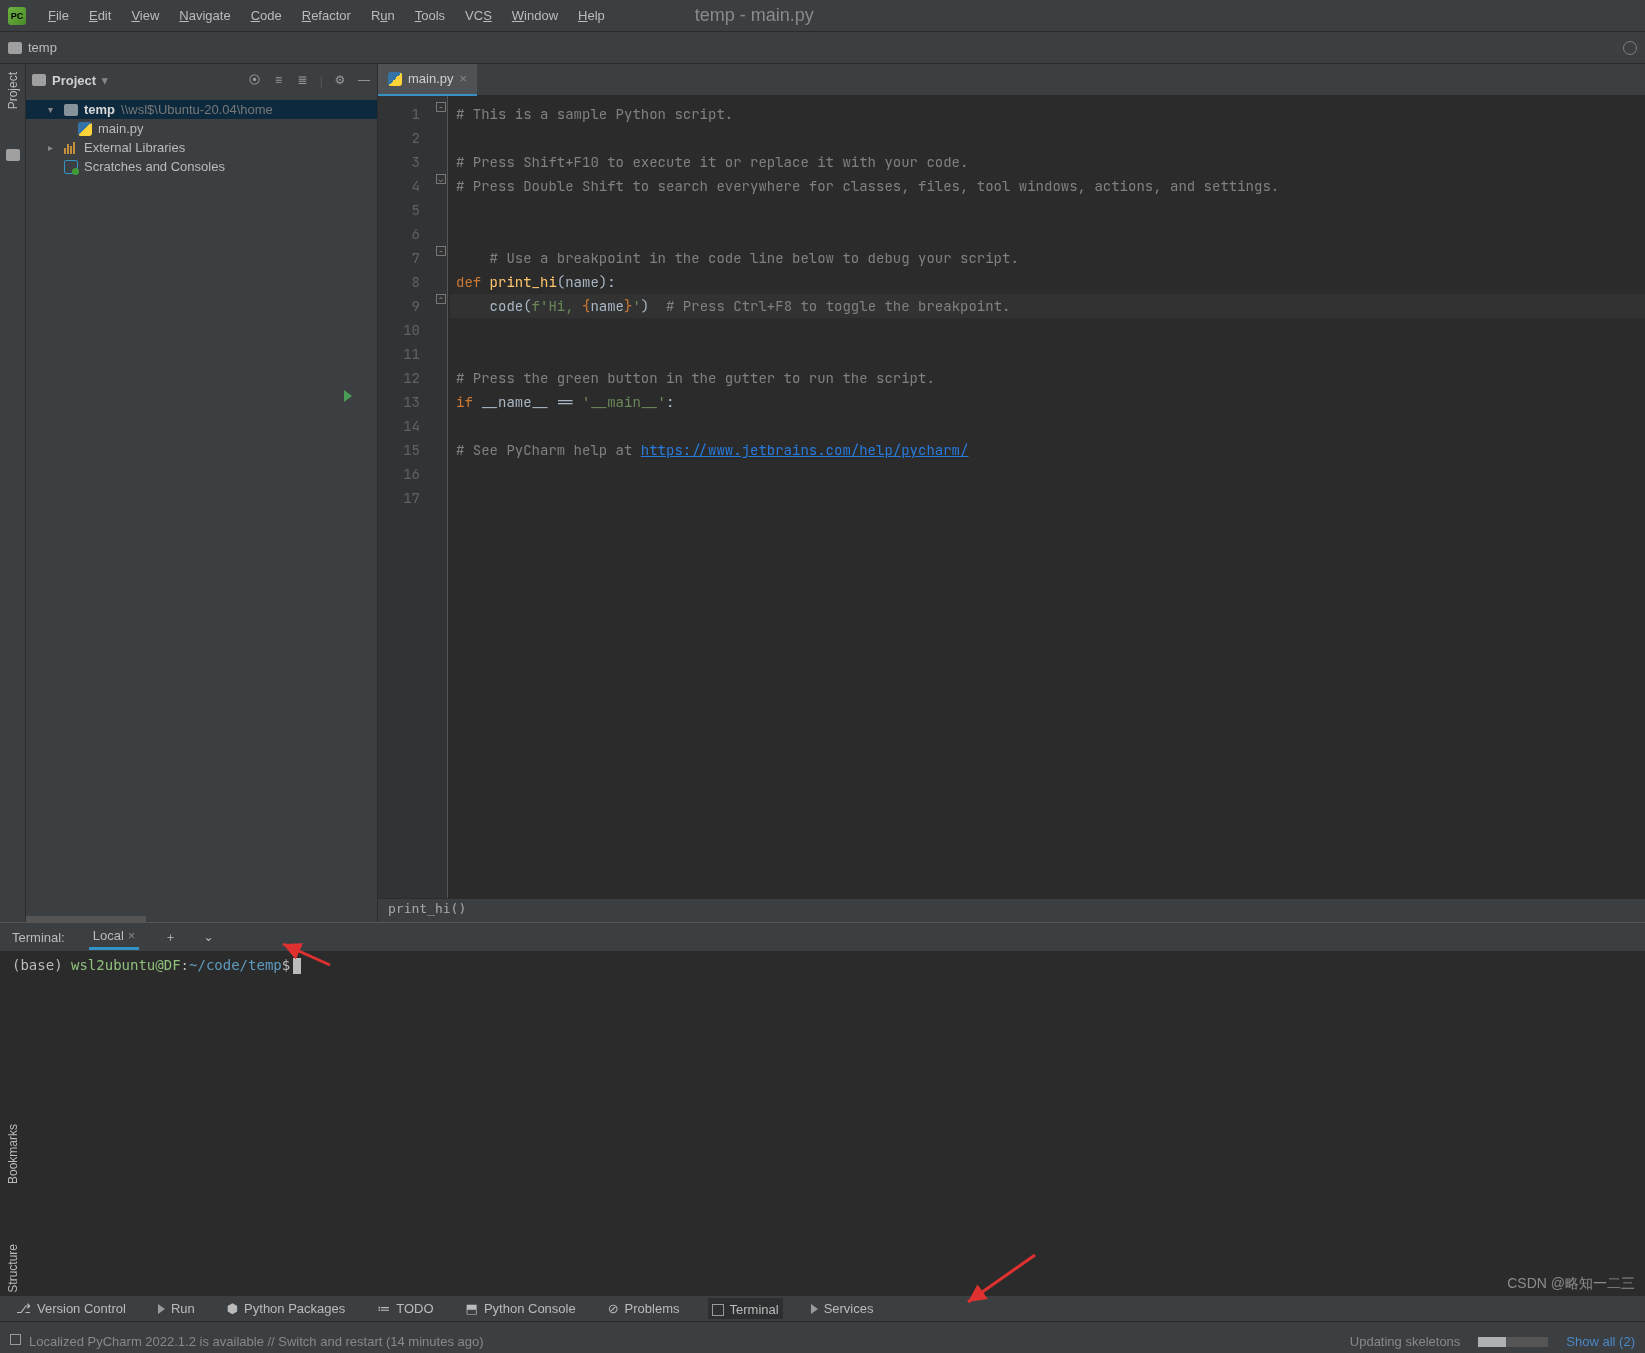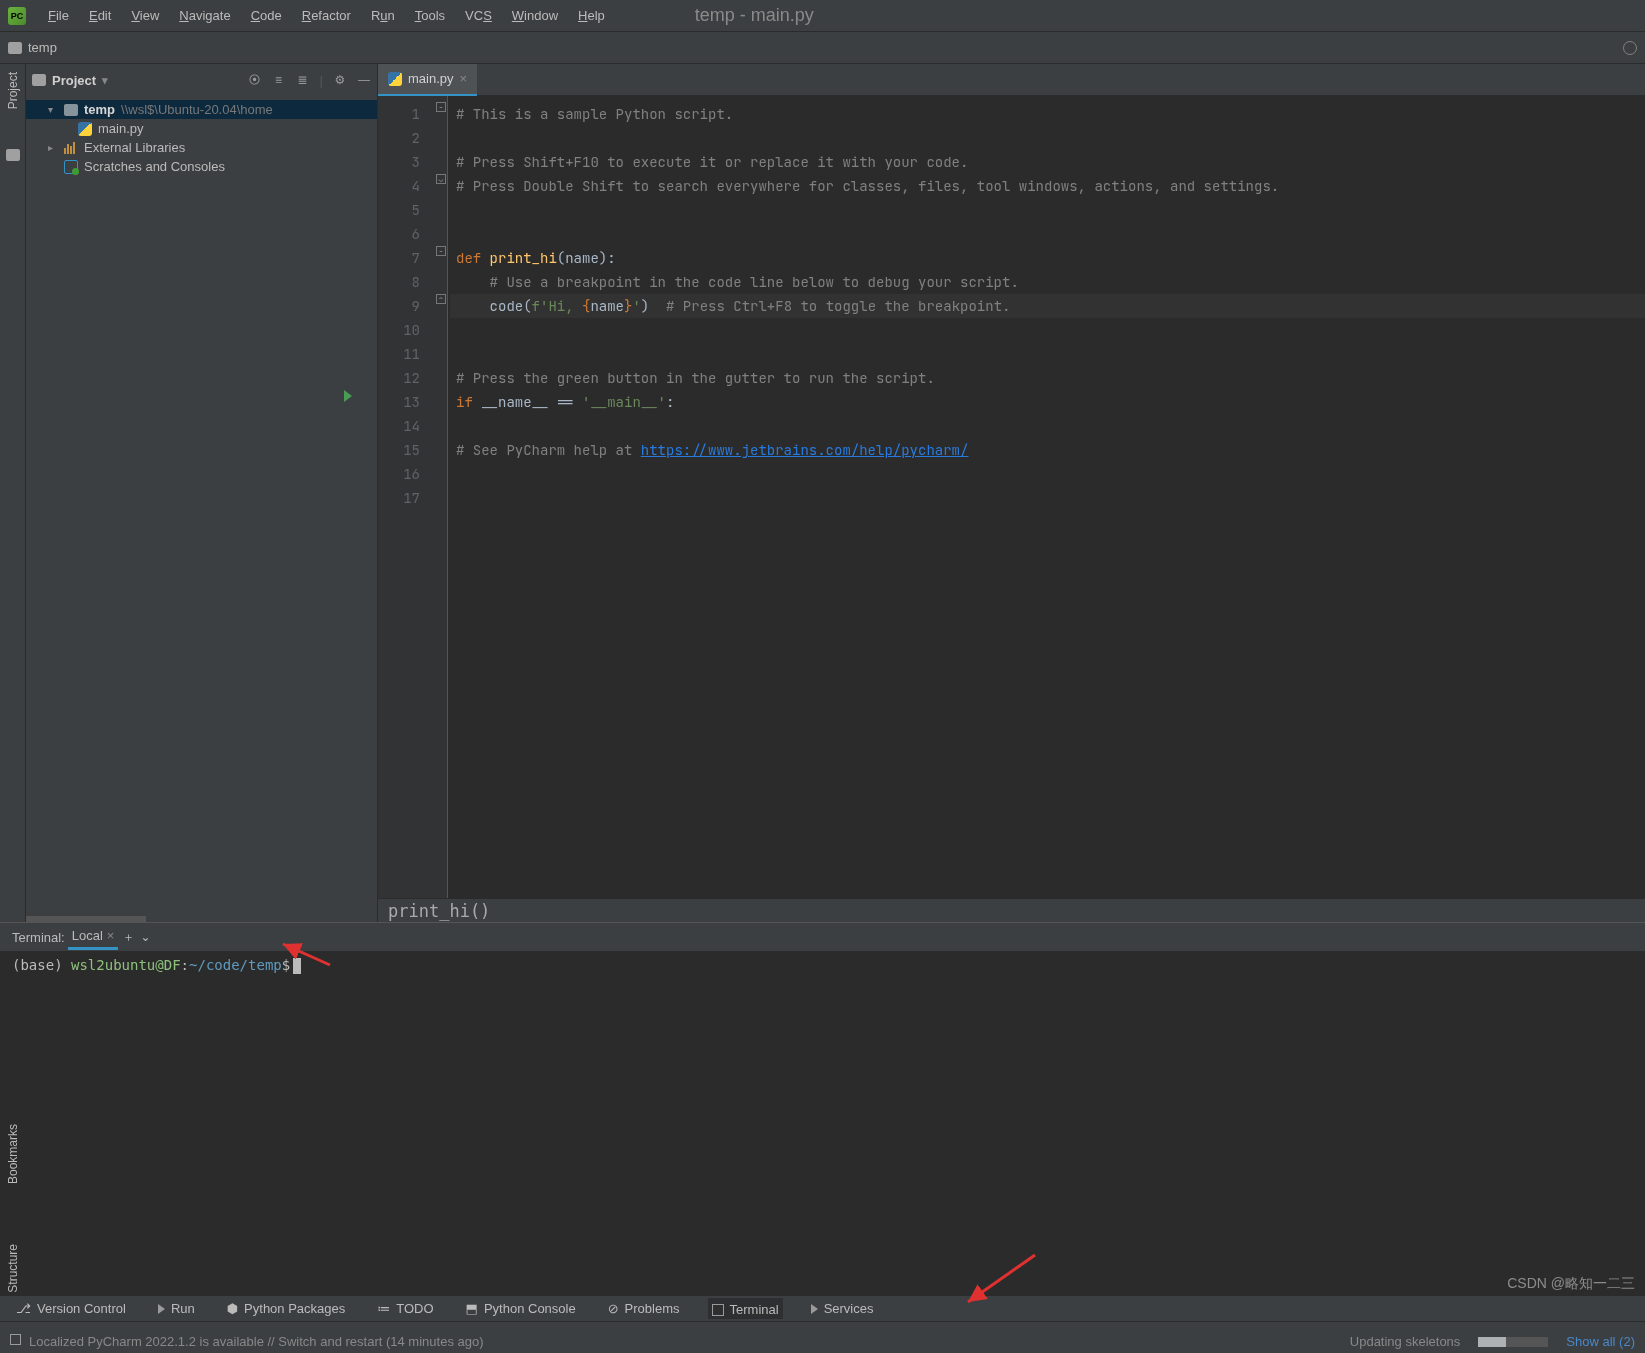--- a/index.html
+++ b/index.html
@@ -151,33 +151,33 @@
 .code-line.cur { background: #323232; }
 .fold-bar { width: 14px; background: #313335; position: relative; border-right: 1px solid #555; }
 .fold-bar .mk { position: absolute; left: 2px; width: 10px; height: 10px; border:1px solid #777; font-size:8px; text-align:center; line-height:8px; color:#999;}
 .run-mark { position:absolute; left:-34px; width:0;height:0;border-top:6px solid transparent;border-bottom:6px solid transparent;border-left:8px solid #499c54; }
 .c-cm { color:#808080; }
 .c-kw { color:#cc7832; }
 .c-fn { color:#ffc66d; }
 .c-st { color:#6a8759; }
 .c-sp { color:#cc7832; }
 .c-lk { color:#287bde; text-decoration: underline; }
-.breadcrumb-fn { height: 24px; background: #3c3f41; color: #a9a9a9; padding: 2px 10px; border-top: 1px solid #2b2b2b; font-size: 17px; font-family: monospace;}
+.breadcrumb-fn { height: 24px; background: #3c3f41; color: #a9a9a9; padding: 2px 10px; border-top: 1px solid #2b2b2b; font-size: 13px; font-family: monospace;}
 
 .terminal-panel {
   height: 450px;
   background: #2b2b2b;
   border-top: 1px solid #555;
   display: flex;
   flex-direction: column;
 }
 .term-header {
   height: 28px;
   background: #3c3f41;
-  display: flex; align-items: center; gap: 3px;
+  display: flex; align-items: center; gap: 24px;
   padding: 0 12px;
   font-size: 13px;
 }
 .term-header .tl { color: #bbbbbb; }
 .term-tab { color: #bbbbbb; border-bottom: 3px solid #3592c4; padding: 3px 4px 4px 4px; display:flex; gap:4px;}
 .term-tab .cx { color: #888; }
 .term-body { flex:1; padding: 6px 12px; font-family: "Consolas",monospace; font-size: 14px; color:#bbbbbb; position: relative; }
 .tp-base { color:#bbbbbb; }
 .tp-user { color:#8ec07c; }
 .tp-path { color:#5e9bbf; }
@@ -326,22 +326,22 @@
         <div class="mk" style="top:150px;">-</div>
         <div class="mk" style="top:198px;">⌃</div>
       </div>
       <div class="code">
         <div class="code-line"><span class="c-cm"># This is a sample Python script.</span></div>
         <div class="code-line"></div>
         <div class="code-line"><span class="c-cm"># Press Shift+F10 to execute it or replace it with your code.</span></div>
         <div class="code-line"><span class="c-cm"># Press Double Shift to search everywhere for classes, files, tool windows, actions, and settings.</span></div>
         <div class="code-line"></div>
         <div class="code-line"></div>
+        <div class="code-line"><span class="c-cm">    # Use a breakpoint in the code line below to debug your script.</span></div>
         <div class="code-line"><span class="c-kw">def </span><span class="c-fn">print_hi</span><span>(name):</span></div>
-        <div class="code-line"><span class="c-cm">    # Use a breakpoint in the code line below to debug your script.</span></div>
         <div class="code-line cur"><span>    code(</span><span class="c-st">f'Hi, </span><span class="c-sp">{</span><span>name</span><span class="c-sp">}</span><span class="c-st">'</span><span>)  </span><span class="c-cm"># Press Ctrl+F8 to toggle the breakpoint.</span></div>
         <div class="code-line"></div>
         <div class="code-line"></div>
         <div class="code-line"><span class="c-cm"># Press the green button in the gutter to run the script.</span></div>
         <div class="code-line"><span class="c-kw">if </span><span>__name__</span><span> == </span><span class="c-st">'__main__'</span><span>:</span></div>
         <div class="code-line"></div>
         <div class="code-line"><span class="c-cm"># See PyCharm help at </span><span class="c-lk">https://www.jetbrains.com/help/pycharm/</span></div>
         <div class="code-line"></div>
       </div>
     </div>

